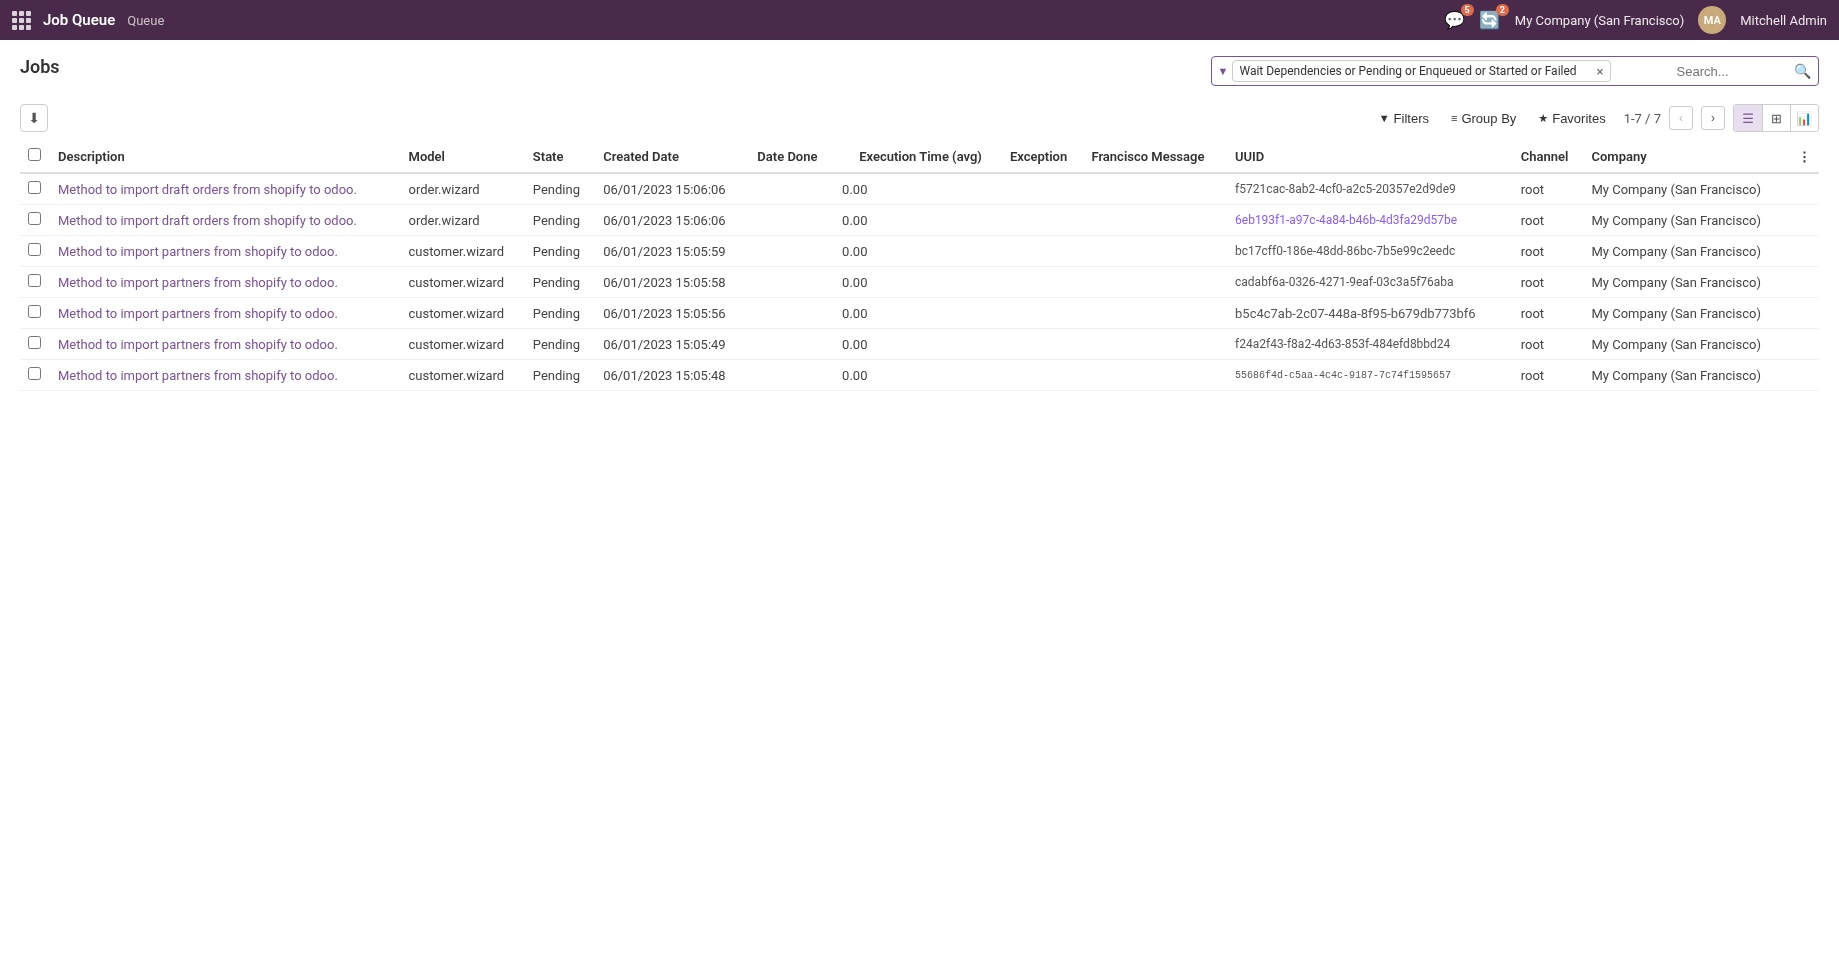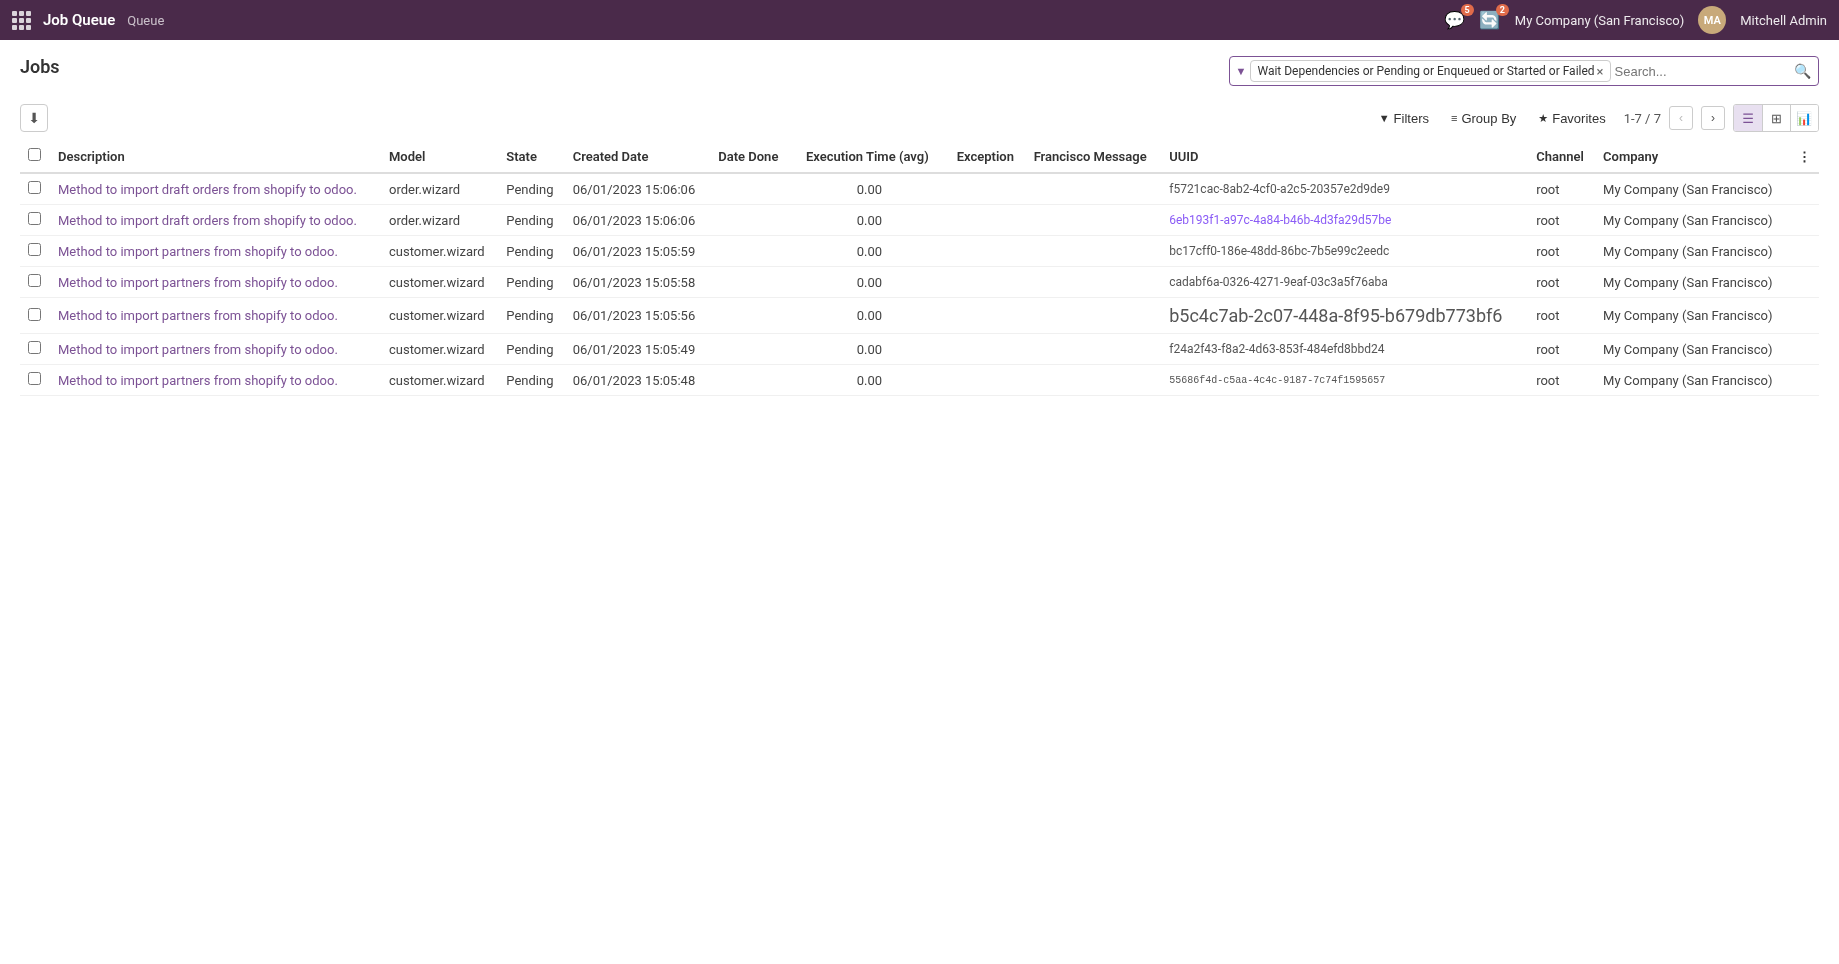--- a/index.html
+++ b/index.html
@@ -77,41 +77,42 @@
       font-size: 13px;
       cursor: pointer;
     }
     .search-filter-tag {
       background: #fff;
       border: 1px solid #ccc;
       border-radius: 4px;
       padding: 3px 6px;
       display: flex;
       align-items: center;
-      gap: 2px;
+      gap: 20px;
       font-size: 12px;
       color: #333;
     }
     .filter-funnel {
       color: #7c5295;
       font-size: 11px;
     }
     .filter-close {
       cursor: pointer;
       color: #666;
       font-size: 13px;
       line-height: 1;
     }
     .search-input {
       border: none;
       outline: none;
       font-size: 13px;
       flex: 1;
       min-width: 120px;
       background: transparent;
+      text-align: center;
     }
 
     
     .content {
       padding: 16px 20px;
     }
     .page-title {
       font-size: 18px;
       font-weight: 600;
       color: #333;
@@ -212,21 +213,21 @@
       white-space: nowrap;
     }
     .data-table td.description-col {
       color: #7c5295;
       cursor: pointer;
     }
     .state-pending {
       color: #888;
     }
     .execution-time {
-      text-align: center;
+      text-align: left;
       padding-right: 20px;
     }
     .top-search-box {
       display: flex;
       align-items: center;
       border: 1.5px solid #7c5295;
       border-radius: 4px;
       padding: 3px 6px;
       background: #fff;
       min-width: 340px;
@@ -421,21 +422,21 @@
         <tr>
     <td><input type="checkbox" style=""></td>
     <td class="description-col">Method to import partners from shopify to odoo.</td>
     <td>customer.wizard</td>
     <td class="state-pending">Pending</td>
     <td>06/01/2023 15:05:56</td>
     <td></td>
     <td class="execution-time">0.00</td>
     <td></td>
     <td></td>
-    <td style="font-size:18px; color:#555;">b5c4c7ab-2c07-448a-8f95-b679db773bf6</td>
+    <td style="font-size:13px; color:#555;">b5c4c7ab-2c07-448a-8f95-b679db773bf6</td>
     <td>root</td>
     <td>My Company (San Francisco)</td>
     <td class="more-col"></td>
   </tr>
         <tr>
     <td><input type="checkbox" style=""></td>
     <td class="description-col">Method to import partners from shopify to odoo.</td>
     <td>customer.wizard</td>
     <td class="state-pending">Pending</td>
     <td>06/01/2023 15:05:49</td>

